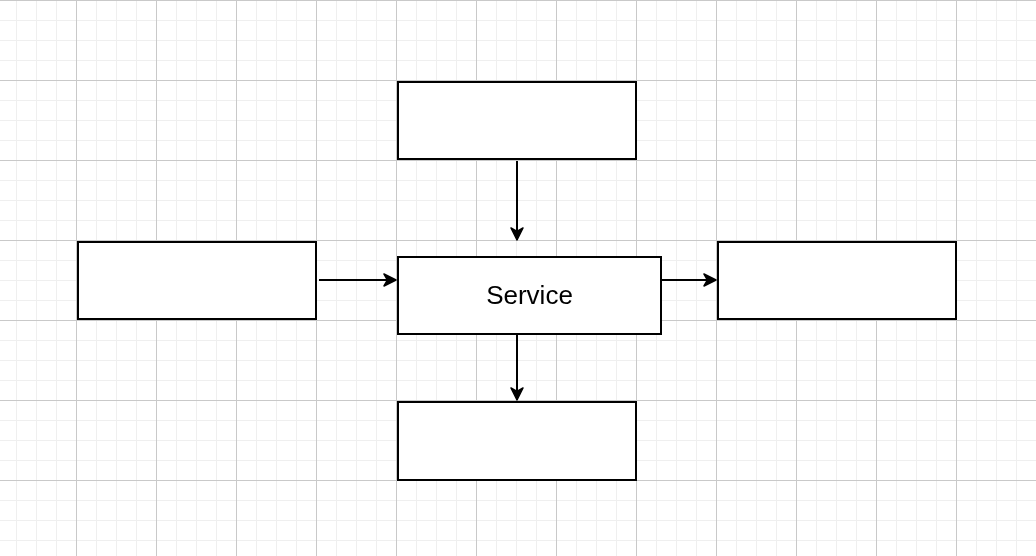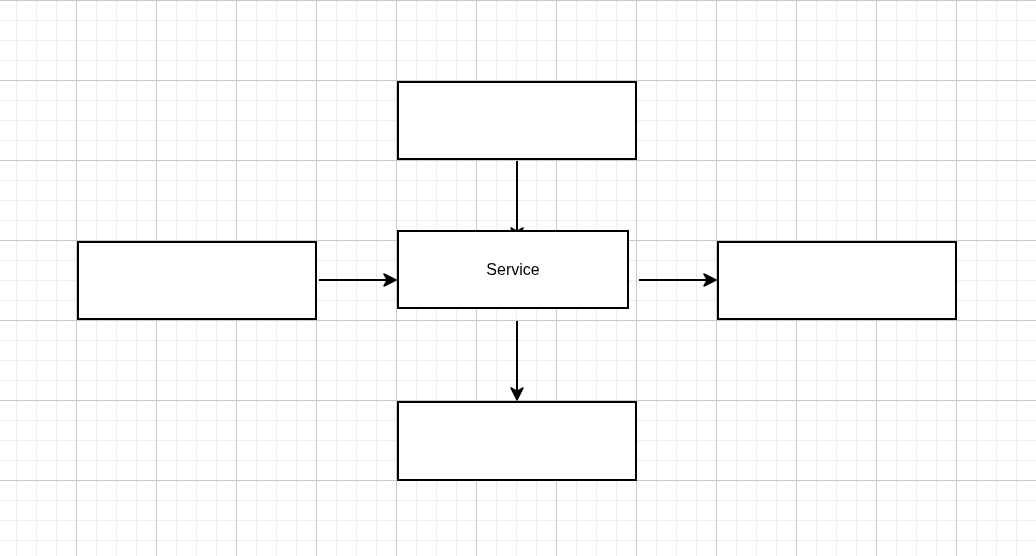--- a/index.html
+++ b/index.html
@@ -50,21 +50,21 @@
       <line x1="639" y1="280" x2="716" y2="280" stroke="#000000" stroke-width="2" marker-end="url(#arrowhead)"></line>
       <line x1="517" y1="321" x2="517" y2="400" stroke="#000000" stroke-width="2" marker-end="url(#arrowhead)"></line>
     </svg>
 
 <div class="node" style="left: 397px; top: 81px; width: 240px; height: 79px; border-color: rgb(0, 0, 0); background-color: rgb(255, 255, 255); font-size: 26px; color: rgb(0, 0, 0);">
       <span></span>
     </div>
     <div class="node" style="left: 77px; top: 241px; width: 240px; height: 79px; border-color: rgb(0, 0, 0); background-color: rgb(255, 255, 255); font-size: 26px; color: rgb(0, 0, 0);">
       <span></span>
     </div>
-    <div class="node" style="left: 397px; top: 230px; width: 232px; height: 79px; border-color: rgb(0, 0, 0); background-color: rgb(255, 255, 255); font-size: 16px; color: rgb(0, 0, 0);">
+    <div class="node" style="left: 397px; top: 256px; width: 265px; height: 79px; border-color: rgb(0, 0, 0); background-color: rgb(255, 255, 255); font-size: 26px; color: rgb(0, 0, 0);">
       <span>Service</span>
     </div>
     <div class="node" style="left: 717px; top: 241px; width: 240px; height: 79px; border-color: rgb(0, 0, 0); background-color: rgb(255, 255, 255); font-size: 26px; color: rgb(0, 0, 0);">
       <span></span>
     </div>
     <div class="node" style="left: 397px; top: 401px; width: 240px; height: 80px; border-color: rgb(0, 0, 0); background-color: rgb(255, 255, 255); font-size: 26px; color: rgb(0, 0, 0);">
       <span></span>
     </div>
   </div>
 

